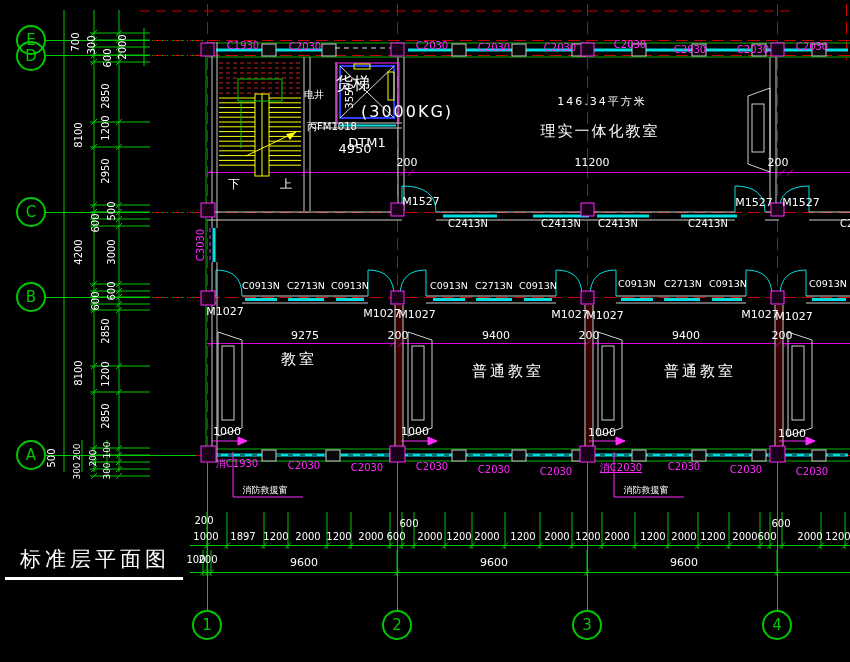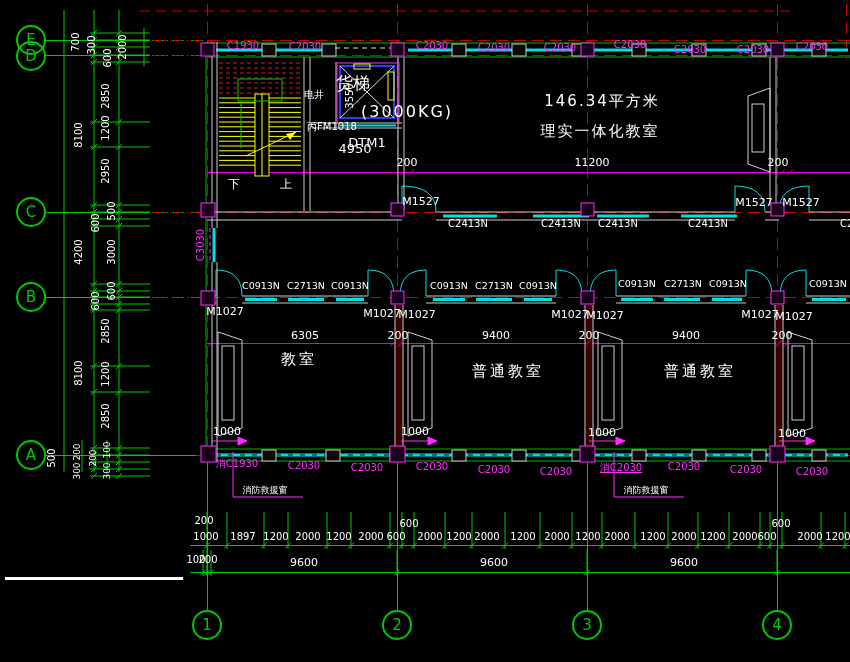--- a/index.html
+++ b/index.html
@@ -487,20 +487,21 @@
         <line x1="208" y1="346.5" x2="214" y2="340.5" stroke="#dd00dd"></line>
         <line x1="390" y1="346.5" x2="396" y2="340.5" stroke="#dd00dd"></line>
         <line x1="398" y1="346.5" x2="404" y2="340.5" stroke="#dd00dd"></line>
         <line x1="584" y1="346.5" x2="590" y2="340.5" stroke="#dd00dd"></line>
         <line x1="592" y1="346.5" x2="598" y2="340.5" stroke="#dd00dd"></line>
         <line x1="776" y1="346.5" x2="782" y2="340.5" stroke="#dd00dd"></line>
         <line x1="784" y1="346.5" x2="790" y2="340.5" stroke="#dd00dd"></line>
       </g>
 </svg>
 
+<div class="lbl" style="left:95px;top:559px;font-size:21px;color:#fff;letter-spacing:4px;">标准层平面图</div>
 <div id="title-underline"></div>
 
 <div class="bubble" style="left:31px;top:40px;">
       <span>E</span>
     </div>
 <div class="bubble" style="left:31px;top:56px;">
       <span>D</span>
     </div>
 <div class="bubble" style="left:31px;top:212px;">
       <span>C</span>
@@ -517,21 +518,21 @@
 <div class="bubble" style="left:397px;top:625px;">
       <span>2</span>
     </div>
 <div class="bubble" style="left:587px;top:625px;">
       <span>3</span>
     </div>
 <div class="bubble" style="left:777px;top:625px;">
       <span>4</span>
     </div>
 
-<div class="lbl roomname sp2" style="left:602px;top:101px;font-size:15px;">146.34平方米</div>
+<div class="lbl roomname sp2" style="left:602px;top:101px;font-size:11px;">146.34平方米</div>
 <div class="lbl roomname sp2" style="left:600px;top:131px;font-size:15px;">理实一体化教室</div>
 <div class="lbl roomname sp3" style="left:299px;top:359px;font-size:15px;">教室</div>
 <div class="lbl roomname sp3" style="left:508px;top:371px;font-size:15px;">普通教室</div>
 <div class="lbl roomname sp3" style="left:700px;top:371px;font-size:15px;">普通教室</div>
 <div class="lbl roomname" style="left:353px;top:83px;font-size:17px;">货梯</div>
 <div class="lbl roomname" style="left:407px;top:112px;font-size:16px;letter-spacing:2px;">(3000KG)</div>
 <div class="lbl roomname" style="left:367px;top:142px;font-size:13px;">DTM1</div>
 <div class="lbl roomname" style="left:314px;top:95px;font-size:10px;">电井</div>
 <div class="lbl roomname" style="left:318px;top:127px;font-size:10px;padding-left:28px;">丙FM1018</div>
 <div class="lbl roomname" style="left:234px;top:184px;font-size:12px;">下</div>
@@ -580,21 +581,21 @@
     <span class="lbl" style="left: 494px; top: 470px; color: rgb(255, 42, 255); font-size: 10px; transform: translate(-50%, -50%);">C2030</span>
     <span class="lbl" style="left: 556px; top: 472px; color: rgb(255, 42, 255); font-size: 10px; transform: translate(-50%, -50%);">C2030</span>
     <span class="lbl" style="left: 621px; top: 468px; color: rgb(255, 42, 255); font-size: 10px; transform: translate(-50%, -50%); text-decoration: underline;">消C2030</span>
     <span class="lbl" style="left: 684px; top: 467px; color: rgb(255, 42, 255); font-size: 10px; transform: translate(-50%, -50%);">C2030</span>
     <span class="lbl" style="left: 746px; top: 470px; color: rgb(255, 42, 255); font-size: 10px; transform: translate(-50%, -50%);">C2030</span>
     <span class="lbl" style="left: 812px; top: 472px; color: rgb(255, 42, 255); font-size: 10px; transform: translate(-50%, -50%);">C2030</span>
     <span class="lbl" style="left: 355px; top: 148px; color: rgb(255, 255, 255); font-size: 13px; transform: translate(-50%, -50%);">4950</span>
     <span class="lbl" style="left: 407px; top: 162px; color: rgb(255, 255, 255); font-size: 11px; transform: translate(-50%, -50%);">200</span>
     <span class="lbl" style="left: 592px; top: 162px; color: rgb(255, 255, 255); font-size: 11px; transform: translate(-50%, -50%);">11200</span>
     <span class="lbl" style="left: 778px; top: 162px; color: rgb(255, 255, 255); font-size: 11px; transform: translate(-50%, -50%);">200</span>
-    <span class="lbl" style="left: 305px; top: 335px; color: rgb(255, 255, 255); font-size: 11px; transform: translate(-50%, -50%);">6305</span>
+    <span class="lbl" style="left: 305px; top: 335px; color: rgb(255, 255, 255); font-size: 11px; transform: translate(-50%, -50%);">9275</span>
     <span class="lbl" style="left: 398px; top: 335px; color: rgb(255, 255, 255); font-size: 11px; transform: translate(-50%, -50%);">200</span>
     <span class="lbl" style="left: 496px; top: 335px; color: rgb(255, 255, 255); font-size: 11px; transform: translate(-50%, -50%);">9400</span>
     <span class="lbl" style="left: 589px; top: 335px; color: rgb(255, 255, 255); font-size: 11px; transform: translate(-50%, -50%);">200</span>
     <span class="lbl" style="left: 686px; top: 335px; color: rgb(255, 255, 255); font-size: 11px; transform: translate(-50%, -50%);">9400</span>
     <span class="lbl" style="left: 782px; top: 335px; color: rgb(255, 255, 255); font-size: 11px; transform: translate(-50%, -50%);">200</span>
     <span class="lbl" style="left: 227px; top: 431px; color: rgb(255, 255, 255); font-size: 11px; transform: translate(-50%, -50%);">1000</span>
     <span class="lbl" style="left: 415px; top: 431px; color: rgb(255, 255, 255); font-size: 11px; transform: translate(-50%, -50%);">1000</span>
     <span class="lbl" style="left: 602px; top: 432px; color: rgb(255, 255, 255); font-size: 11px; transform: translate(-50%, -50%);">1000</span>
     <span class="lbl" style="left: 792px; top: 433px; color: rgb(255, 255, 255); font-size: 11px; transform: translate(-50%, -50%);">1000</span>
     <span class="lbl" style="left: 76px; top: 42px; color: rgb(255, 255, 255); font-size: 10px; transform: translate(-50%, -50%) rotate(-90deg);">700</span>

